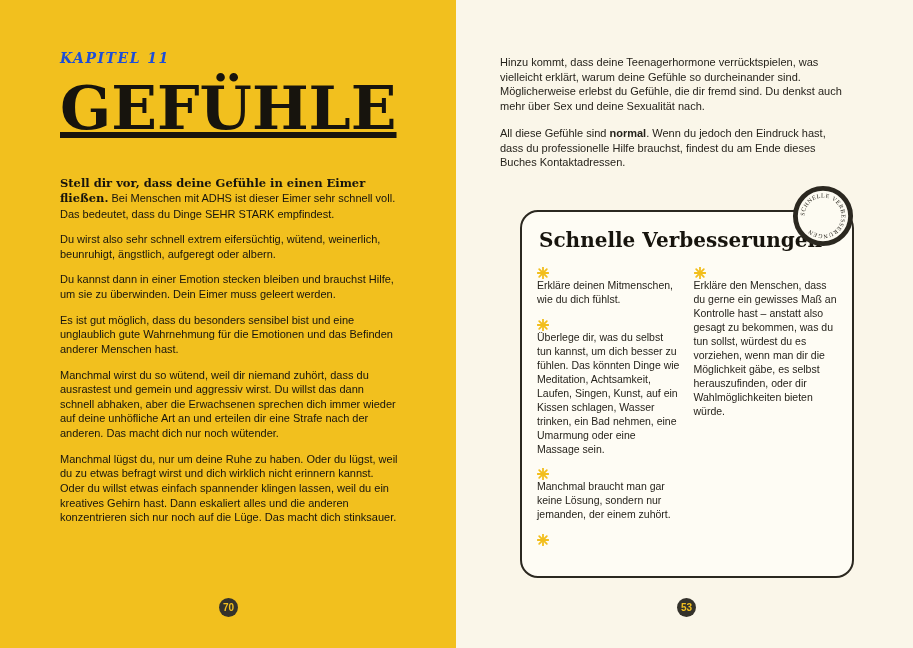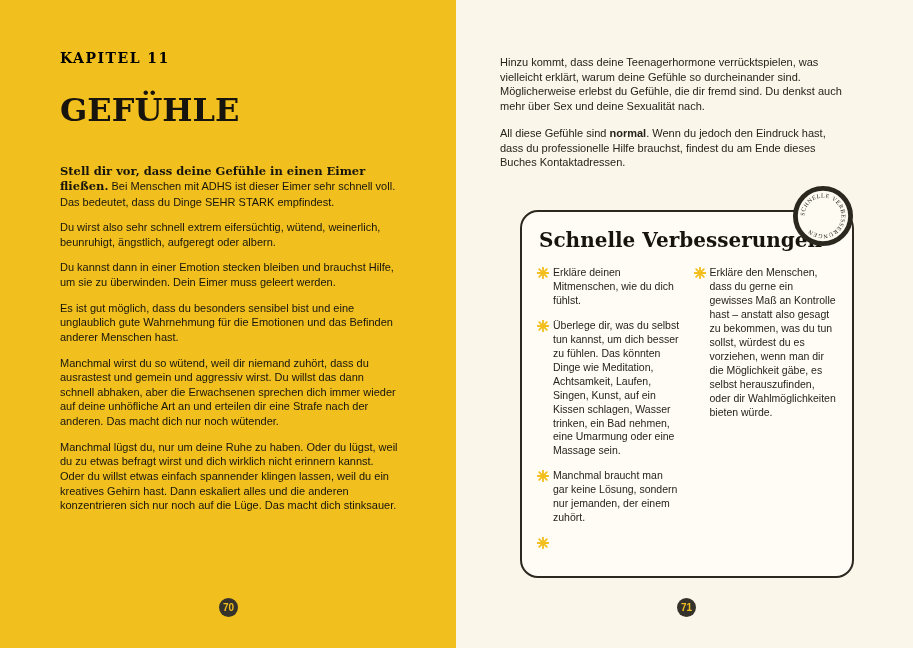--- a/index.html
+++ b/index.html
@@ -10,28 +10,28 @@
     font-family: "Liberation Sans", sans-serif;
   }
   .spread { display: flex; width: 913px; height: 648px; }
   .page { position: relative; height: 100%; }
   .page-left  { width: 456px; background: var(--page_left_bg, #F2C01E); }
   .page-right { width: 457px; background: var(--page_right_bg, #FAF6E9); }
 
   
   .left-content { position: absolute; left: 60px; top: 50px; width: 338px; }
   .kicker {
-    color: #000000;
+    color: #1d4ed8;
     font-family: "DejaVu Serif", "Liberation Serif", serif;
-    font-weight: 700; font-size: 14px; letter-spacing: 1.5px;
+    font-weight: 700; font-size: 14px; letter-spacing: 1.5px; font-style: italic;
   }
   .chapter-title {
     font-family: "DejaVu Serif", "Liberation Serif", serif;
-    font-weight: 800; font-size: 32px; line-height: 1;
-    color: var(--ink, #17140d); margin: 28px 0 0;
+    font-weight: 800; font-size: 60px; line-height: 1;
+    color: var(--ink, #17140d); margin: 12px 0 0; text-decoration: underline;
   }
   .left-paragraphs { margin-top: 38px; }
   .left-paragraphs p {
     font-size: 11px; line-height: 1.33; color: #17140d; margin: 0 0 11px;
   }
   .left-paragraphs p:first-child b {
     font-family: "DejaVu Serif", "Liberation Serif", serif;
     font-size: 11.5px;
   }
 
@@ -51,21 +51,21 @@
   .tips-title {
     font-family: "DejaVu Serif", "Liberation Serif", serif;
     font-weight: 700; font-size: 20px; color: #17140d;
     margin: 2px 0 14px 2px;
   }
   .tips-columns { display: flex; gap: 13px; }
   .tips-col { flex: 1; min-width: 0; }
   .item {
     display: flex; align-items: flex-start;
     margin-bottom: 11px;
-    font-size: 10.5px; line-height: 1.33; color: #26231c;
+    font-size: 10.5px; line-height: 1.33; color: #26231c; flex-direction: column;
   }
   .item svg { flex: 0 0 auto; margin: 1px 4px 0 0; }
 
   .badge { position: absolute; top: -27px; right: -2px; width: 62px; height: 62px; }
 
   
   .pagenum {
     position: absolute; bottom: 31px;
     width: 19px; height: 19px; border-radius: 50%;
     background: var(--page_number_bg, #34322b);
@@ -171,16 +171,16 @@
                   <line x1="2.9" y1="2.9" x2="13.1" y2="13.1"></line>
                   <line x1="13.1" y1="2.9" x2="2.9" y2="13.1"></line>
                 </g>
               </svg>
               <span class="item-text">Erkläre den Menschen, dass du gerne ein gewisses Maß an Kontrolle hast – anstatt also gesagt zu bekommen, was du tun sollst, würdest du es vorziehen, wenn man dir die Möglichkeit gäbe, es selbst herauszufinden, oder dir Wahlmöglichkeiten bieten würde.</span>
             </div>
           </div>
       </div>
     </div>
 
-    <div class="pagenum pagenum-right">71</div>
+    <div class="pagenum pagenum-right">53</div>
   </div>
 
 </div>
 
 </body></html>

